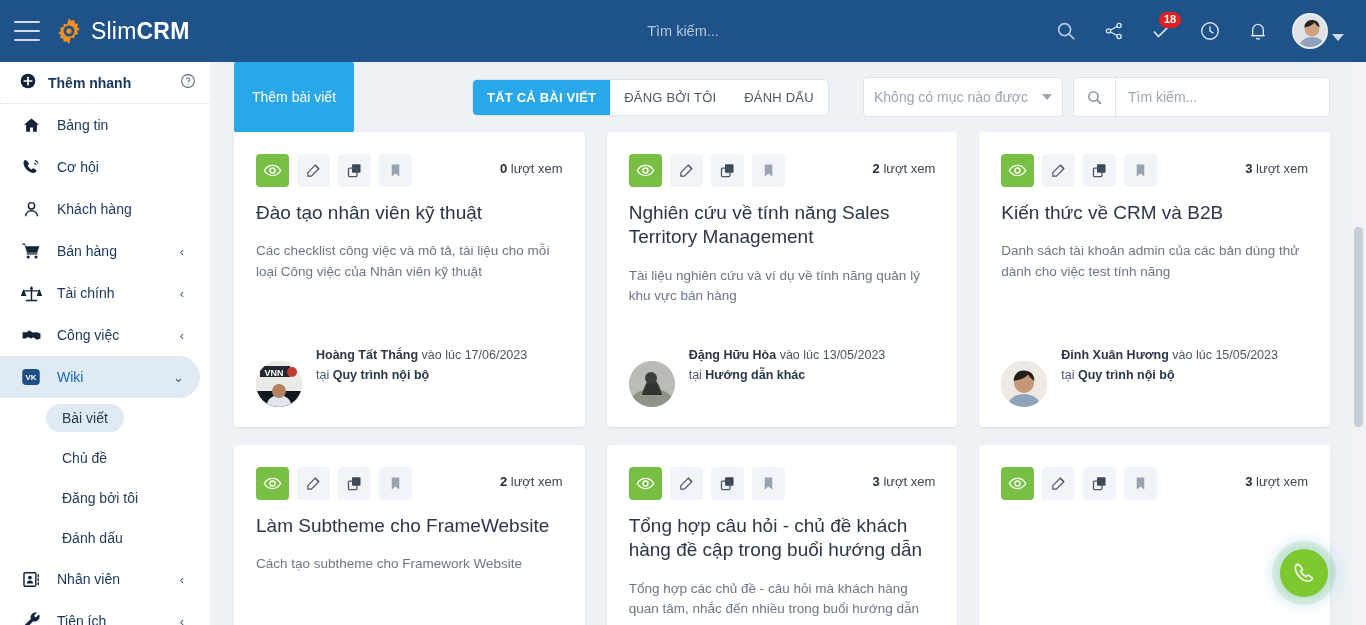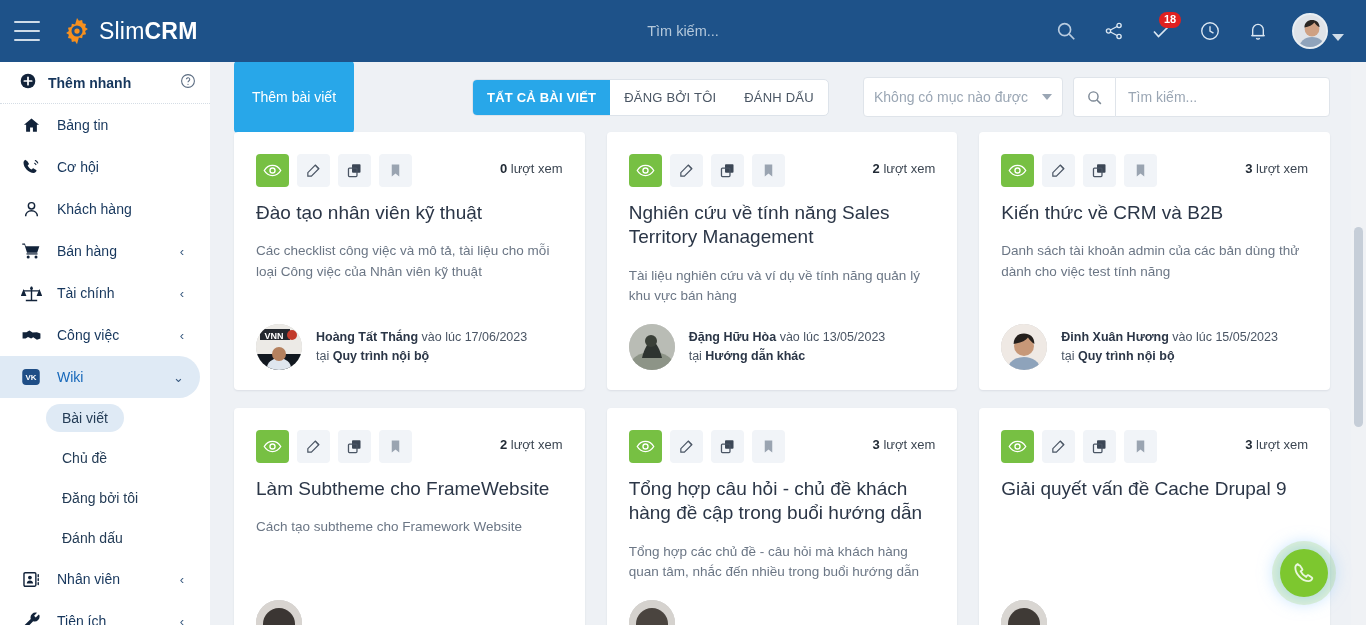--- a/index.html
+++ b/index.html
@@ -10,21 +10,20 @@
     background: #eef1f5;
   }
 
   
   .topbar {
     position: absolute; top: 0; left: 0;
     width: 1366px; height: 62px;
     background: #1e5289;
     display: flex; align-items: center;
     z-index: 40;
-    gap: 8px;
   }
   .hamburger {
     width: 26px; height: 20px; margin-left: 14px; margin-right: 14px;
     display: flex; flex-direction: column; justify-content: space-between;
     cursor: pointer;
   }
   .hamburger span { display: block; height: 2px; width: 100%; background: #cfdce8; border-radius: 2px; }
   .brand { display: flex; align-items: center; gap: 7px; }
   .gear-wrap { width: 30px; height: 30px; position: relative; }
   .brand-text { font-size: 23px; color: #fff; letter-spacing: .2px; }
@@ -193,21 +192,21 @@
   }
   .card-desc {
     margin-top: 16px; font-size: 13.5px; color: #6b7685; line-height: 1.5;
   }
   .card-foot {
     margin-top: auto; padding-top: 18px;
     display: flex; align-items: center; gap: 14px;
   }
   .avatar-sm {
     width: 46px; height: 46px; border-radius: 50%; flex: 0 0 46px;
-    overflow: hidden; position: relative; background: #ccc;
+    overflow: hidden; position: relative; background: #ccc; margin-top: 37px;
   }
   .meta { font-size: 12.5px; color: #4a5564; line-height: 1.55; }
   .meta b { font-weight: 700; color: #2b3647; }
 
   
   .fab {
     position: absolute; right: 38px; bottom: 28px;
     width: 48px; height: 48px; border-radius: 50%;
     background: #7dc72f; display: flex; align-items: center; justify-content: center;
     box-shadow: 0 0 0 8px rgba(125,199,47,.18), 0 0 16px 6px rgba(140,200,255,.55);
@@ -726,21 +725,20 @@
           <div class="act-btn">
             <svg width="15" height="15" viewBox="0 0 24 24" fill="#9aa4b1">
                 <path d="M6 2.5h12v19l-6-4.6-6 4.6z"></path>
               </svg>
           </div>
         </div>
         <div class="views">
           <b>3</b><span> lượt xem</span>
         </div>
       </div>
-      <div class="card-title">Giải quyết vấn đề Cache Drupal 9</div>
       <div class="card-foot">
         <div class="avatar-sm">
           <svg width="46" height="46" viewBox="0 0 46 46">
             <rect width="46" height="46" fill="#d9d6d2"></rect>
             <circle cx="23" cy="24" r="16" fill="#3f3a36"></circle>
           </svg>
         </div>
         <div class="meta">
           <div><b></b><span></span></div>
           <div><span></span><b></b></div>

